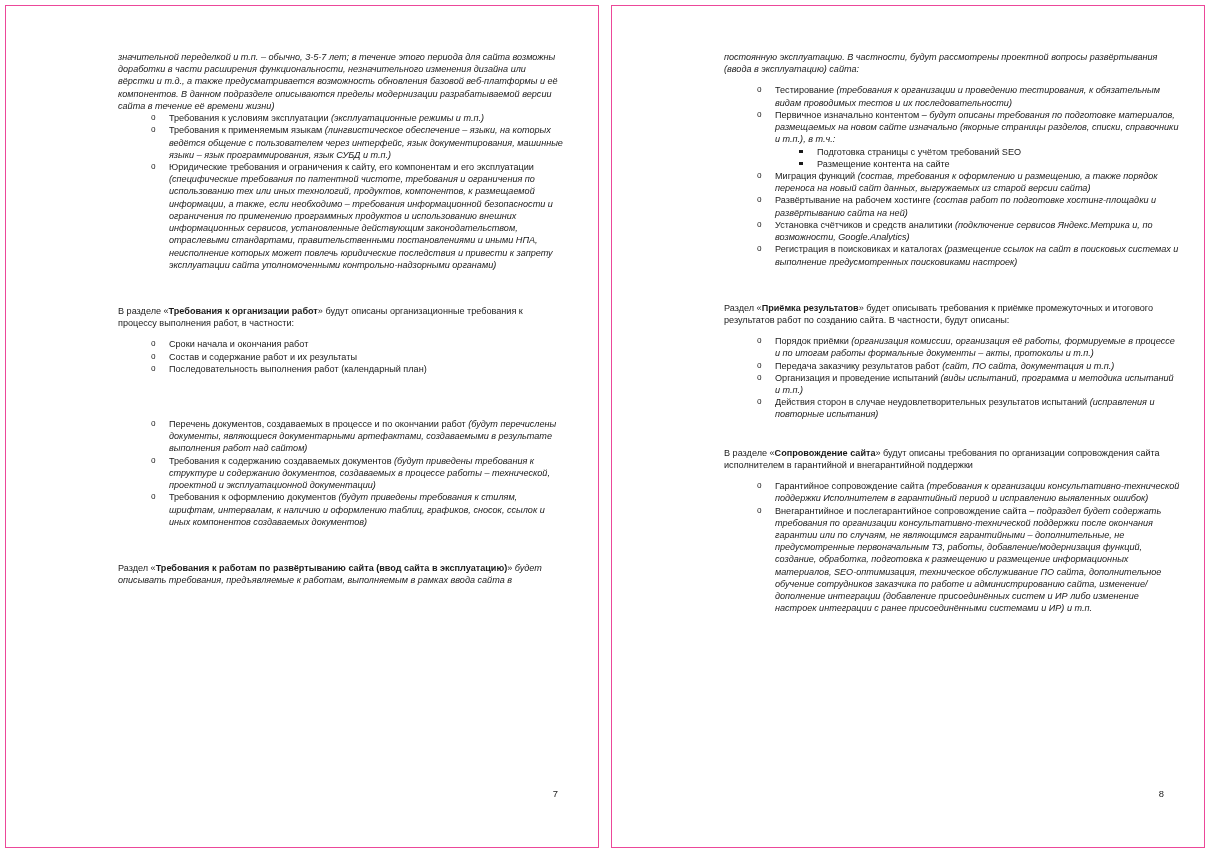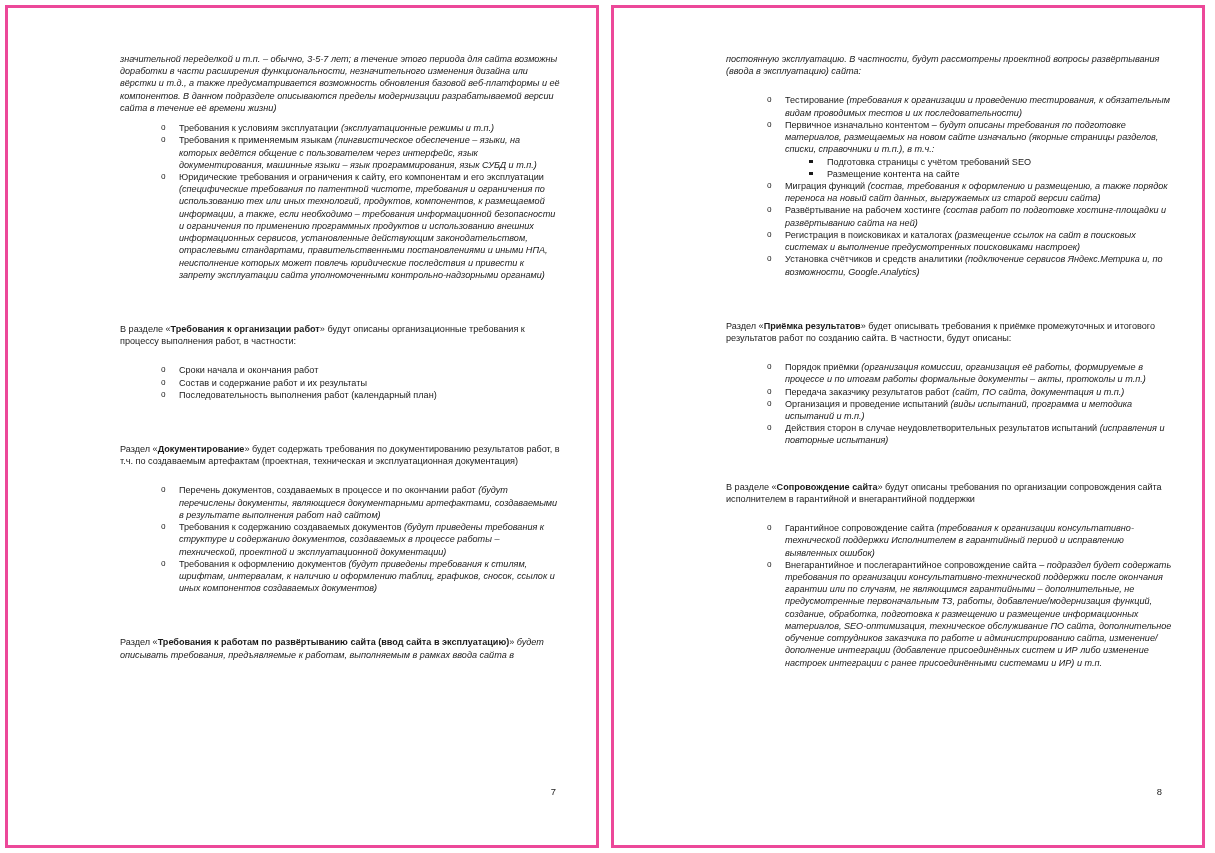--- a/index.html
+++ b/index.html
@@ -17,21 +17,21 @@
     position: relative;
     width: 1215px;
     height: 853px;
   }
   .page {
     position: absolute;
     top: 5px;
     width: 594px;
     height: 843px;
     background: #ffffff;
-    border: 3px solid #ec4899;
+    border: 1px solid #ec4899;
     box-sizing: border-box;
     overflow: hidden;
   }
   .page.left  { left: 5px; }
   .page.right { left: 611px; }
 
   .page-body {
     position: absolute;
     left: 106px;
     top: 45px;
@@ -53,21 +53,21 @@
   .para.body { padding-left: 6px; }
   .para.cont { padding-left: 6px; }
 
   .gap-sm  { height: 9px; }
   .gap-lg  { height: 26px; }
   .gap-xl  { height: 34px; }
 
   
   ul.lvl1 {
     list-style: none;
-    margin: 8px;
+    margin: 0;
     padding: 0;
   }
   ul.lvl1 > li {
     position: relative;
     padding-left: 57px;
     font-size: 9.1px;
     line-height: 1.345;
     color: #1a1a1a;
     margin: 0 0 0 0;
   }
@@ -141,21 +141,20 @@
       <div class="gap-sm"></div>
 
       <ul class="lvl1 tight">
           <li><span>Сроки начала и окончания работ</span></li>
           <li><span>Состав и содержание работ и их результаты</span></li>
           <li><span>Последовательность выполнения работ (календарный план)</span></li>
         </ul>
 
       <div class="gap-xl"></div>
 
-      <p class="para body rich"><span>Раздел «</span><span class="bd">Документирование</span><span>» будет содержать требования по документированию результатов работ, в т.ч. по создаваемым артефактам (проектная, техническая и эксплуатационная документация)</span></p>
 
       <div class="gap-sm"></div>
 
       <ul class="lvl1">
           <li><span>Перечень документов, создаваемых в процессе и по окончании работ </span><span class="it">(будут перечислены документы, являющиеся документарными артефактами, создаваемыми в результате выполнения работ над сайтом)</span></li>
           <li><span>Требования к содержанию создаваемых документов </span><span class="it">(будут приведены требования к структуре и содержанию документов, создаваемых в процессе работы – технической, проектной и эксплуатационной документации)</span></li>
           <li><span>Требования к оформлению документов </span><span class="it">(будут приведены требования к стилям, шрифтам, интервалам, к наличию и оформлению таблиц, графиков, сносок, ссылок и иных компонентов создаваемых документов)</span></li>
         </ul>
 
       <div class="gap-xl"></div>
@@ -174,22 +173,22 @@
       <div class="gap-sm"></div>
 
       <ul class="lvl1">
           <li><span>Тестирование </span><span class="it">(требования к организации и проведению тестирования, к обязательным видам проводимых тестов и их последовательности)</span></li>
           <li><span>Первичное изначально контентом – </span><span class="it">будут описаны требования по подготовке материалов, размещаемых на новом сайте изначально (якорные страницы разделов, списки, справочники и т.п.), в т.ч.:</span><ul class="lvl2">
               <li><span>Подготовка страницы с учётом требований SEO</span></li>
               <li><span>Размещение контента на сайте</span></li>
             </ul></li>
           <li><span>Миграция функций </span><span class="it">(состав, требования к оформлению и размещению, а также порядок переноса на новый сайт данных, выгружаемых из старой версии сайта)</span></li>
           <li><span>Развёртывание на рабочем хостинге </span><span class="it">(состав работ по подготовке хостинг-площадки и развёртыванию сайта на ней)</span></li>
+          <li><span>Установка счётчиков и средств аналитики </span><span class="it">(подключение сервисов Яндекс.Метрика и, по возможности, Google.Analytics)</span></li>
           <li><span>Регистрация в поисковиках и каталогах </span><span class="it">(размещение ссылок на сайт в поисковых системах и выполнение предусмотренных поисковиками настроек)</span></li>
-          <li><span>Установка счётчиков и средств аналитики </span><span class="it">(подключение сервисов Яндекс.Метрика и, по возможности, Google.Analytics)</span></li>
         </ul>
 
       <div class="gap-xl"></div>
 
       <p class="para body rich"><span>Раздел «</span><span class="bd">Приёмка результатов</span><span>» будет описывать требования к приёмке промежуточных и итогового результатов работ по созданию сайта. В частности, будут описаны:</span></p>
 
       <div class="gap-sm"></div>
 
       <ul class="lvl1">
           <li><span>Порядок приёмки </span><span class="it">(организация комиссии, организация её работы, формируемые в процессе и по итогам работы формальные документы – акты, протоколы и т.п.)</span></li>

